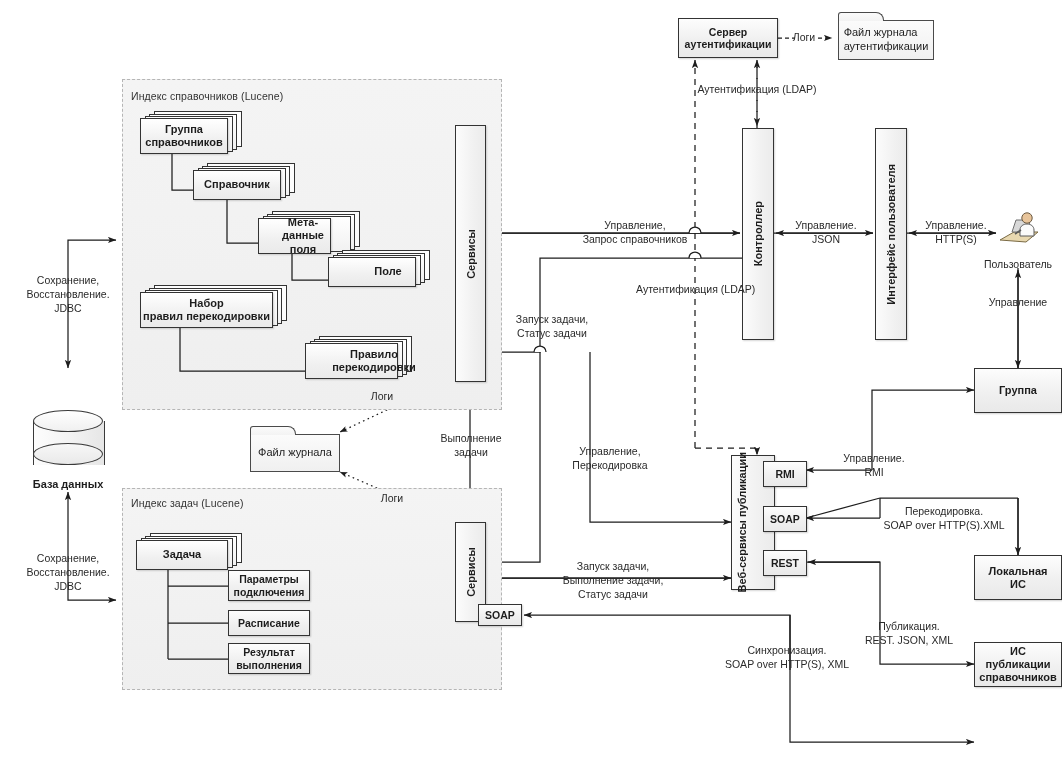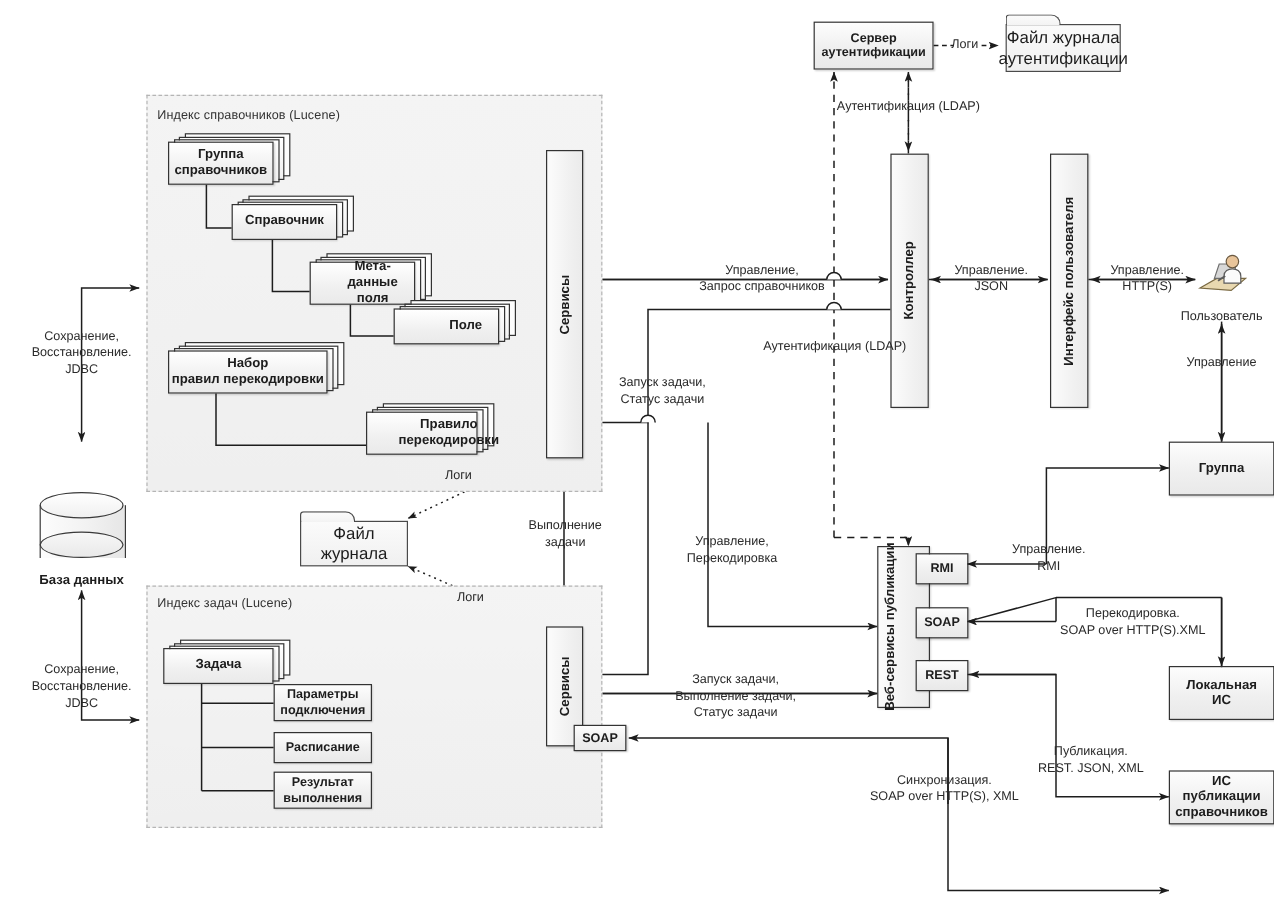--- a/index.html
+++ b/index.html
@@ -66,22 +66,22 @@
     transform:rotate(180deg);
     font-size:11px;font-weight:bold;color:#1d1d1d;white-space:nowrap;
   }
 
   
   .docshape{
     position:absolute;
     border:1.2px solid #4a4a4a;
     background:linear-gradient(to bottom,#fbfbfb 0%,#f0f0f0 100%);
     box-sizing:border-box;
-    display:flex;align-items:center;justify-content:center;text-align:center;
-    font-size:14px;color:#1d1d1d;line-height:1.25;
+    display:flex;align-items:center;justify-content:center;
+    font-size:11px;color:#1d1d1d;line-height:1.25;
   }
   .docshape .tab{
     position:absolute;left:-1px;top:-9px;
     width:46px;height:9px;
     border:1.2px solid #4a4a4a;border-bottom:none;
     border-radius:3px 8px 0 0;
     background:linear-gradient(to bottom,#fbfbfb,#f3f3f3);
     box-sizing:border-box;
   }
 
@@ -222,21 +222,21 @@
     <div class="card back3" style="left:14px;top:-7px;width:88px;height:30px;"></div>
     <div class="card" style="left:9px;top:-4px;width:88px;height:30px;"></div>
     <div class="card" style="left:5px;top:-2px;width:88px;height:30px;"></div>
     <div class="front" style="width:88px;height:30px;white-space:pre-line;">Справочник</div>
   </div>
 
   <div class="stack" style="left:258px;top:218px;width:104px;height:46px;">
     <div class="card back3" style="left:14px;top:-7px;width:88px;height:36px;"></div>
     <div class="card" style="left:9px;top:-4px;width:88px;height:36px;"></div>
     <div class="card" style="left:5px;top:-2px;width:88px;height:36px;"></div>
-    <div class="front" style="width:88px;height:36px;white-space:pre-line;padding-left:17px;">Мета-данные
+    <div class="front" style="width:73px;height:36px;white-space:pre-line;padding-left:17px;">Мета-данные
 поля</div>
   </div>
 
   <div class="stack" style="left:328px;top:257px;width:104px;height:40px;">
     <div class="card back3" style="left:14px;top:-7px;width:88px;height:30px;"></div>
     <div class="card" style="left:9px;top:-4px;width:88px;height:30px;"></div>
     <div class="card" style="left:5px;top:-2px;width:88px;height:30px;"></div>
     <div class="front" style="width:88px;height:30px;white-space:pre-line;padding-left:32px;">Поле</div>
   </div>
 

